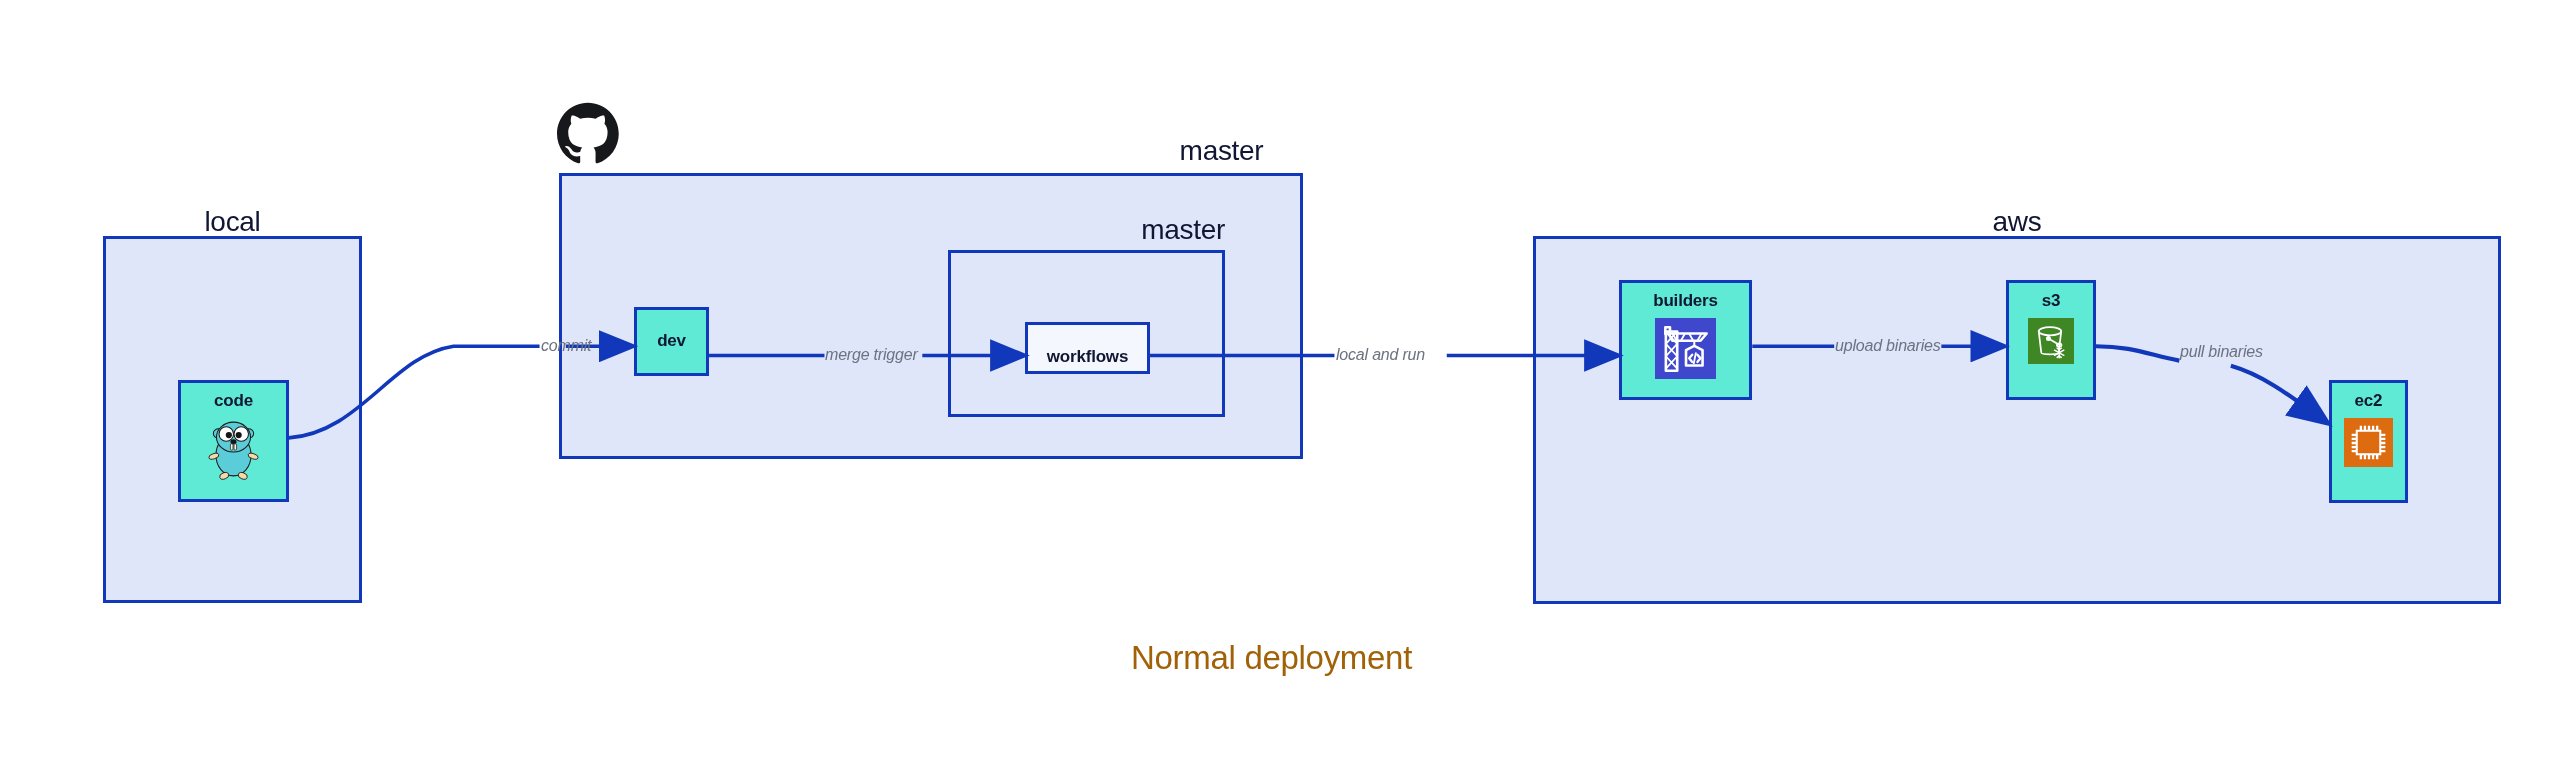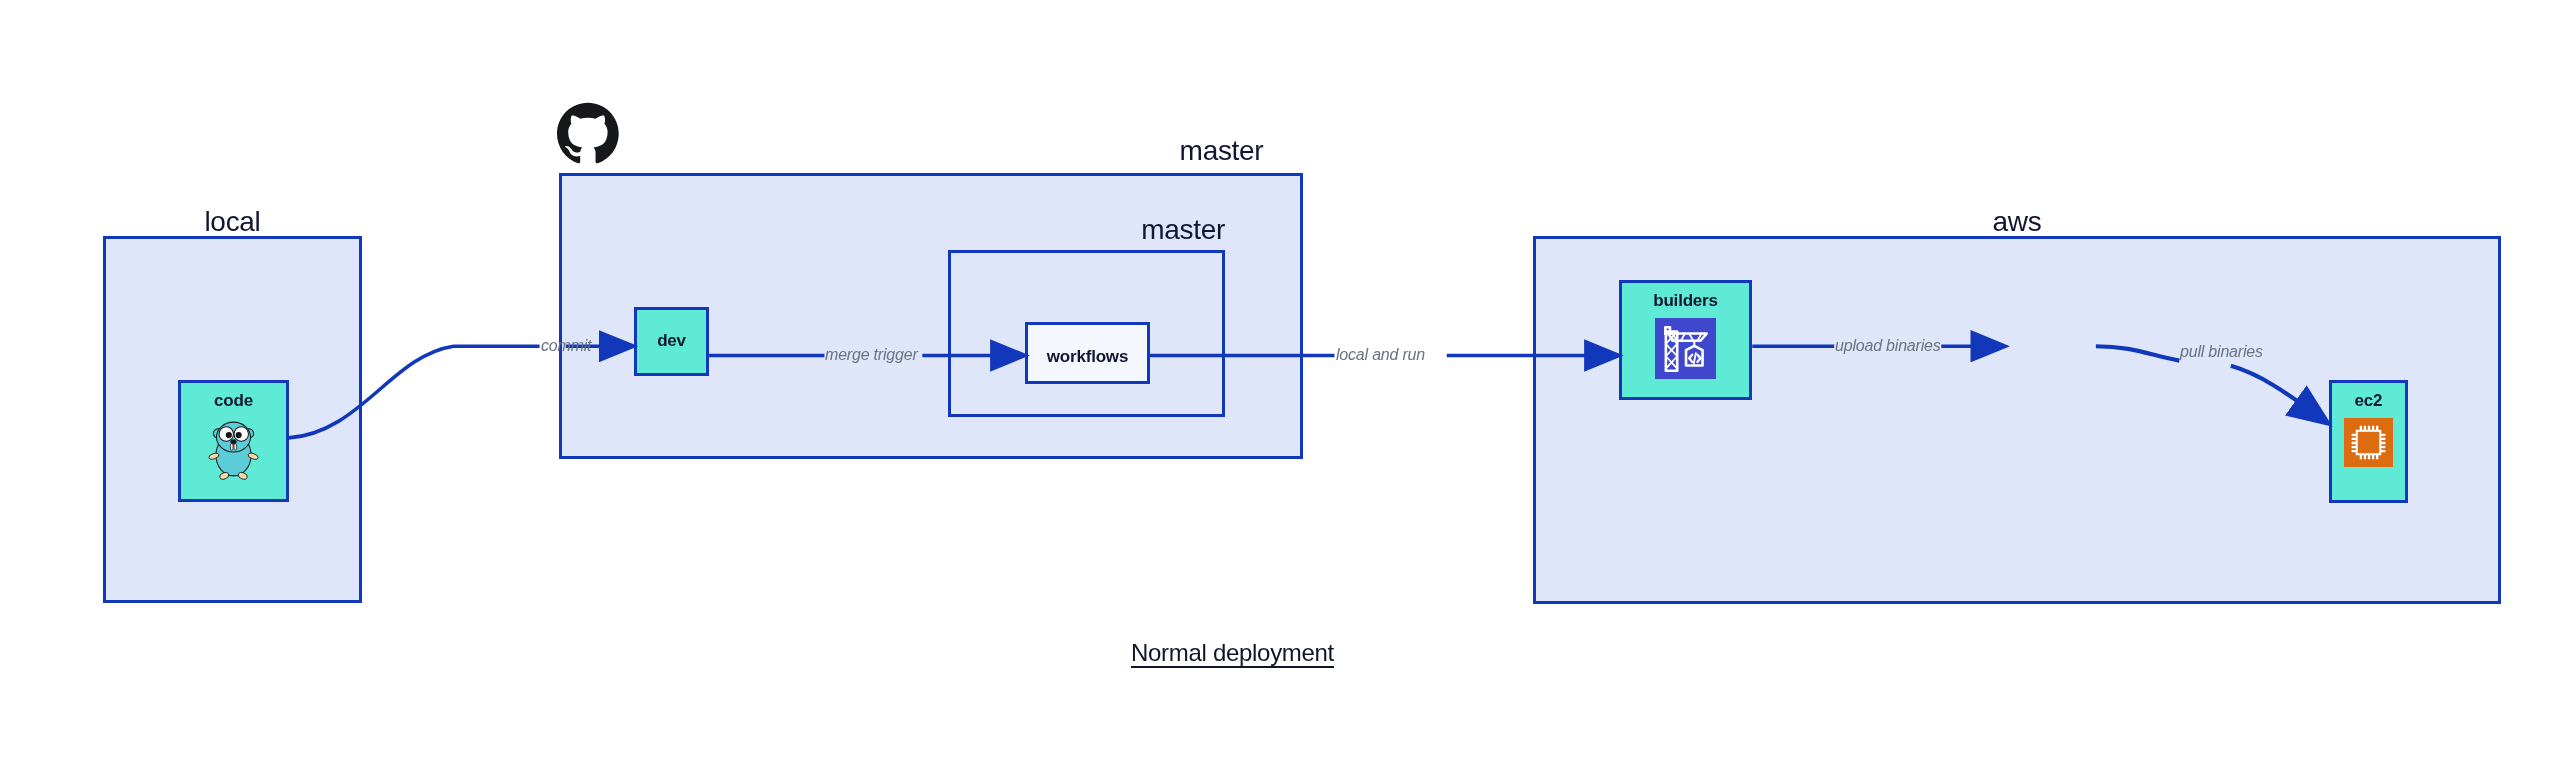--- a/index.html
+++ b/index.html
@@ -74,23 +74,22 @@
     font-size: 16px;
     color: #6b7280;
     white-space: nowrap;
     background: transparent;
     letter-spacing: -0.2px;
   }
   
   .diagram-title {
     position: absolute;
     font-family: "Liberation Sans", sans-serif;
-    font-size: 24px;
-    color: #0f172a;
-    text-decoration: underline;
+    font-size: 33px;
+    color: #a16207;
     text-underline-offset: 5.2px;
     white-space: nowrap;
     letter-spacing: -0.3px;
   }
   .gh-logo {
     position: absolute;
   }
 </style>
 </head>
 <body>
@@ -139,21 +138,21 @@
   <div class="group-label" style="left:1139px; top:135px; width:165px; text-align:center;">master</div>
   <div class="group-box" style="left:559px; top:173px; width:744px; height:286px;"></div>
 
   <div class="node-box" style="left:634px; top:307px; width:75px; height:69px; justify-content:flex-start;">
     <div class="node-label" style="margin-top:20.6px;">dev</div>
   </div>
 
   <div class="group-label" style="left:948px; top:214px; width:277px; text-align:right;">master</div>
   <div class="group-box" style="left:948px; top:250px; width:277px; height:167px;"></div>
 
-  <div class="node-box" style="left:1025px; top:322px; width:125px; height:62px; justify-content:flex-start; background:#f4f7fd;text-align:right;">
+  <div class="node-box" style="left:1025px; top:322px; width:125px; height:52px; justify-content:flex-start; background:#f4f7fd;text-align:right;">
     <div class="node-label" style="margin-top:21.6px;">workflows</div>
   </div>
 
   <div class="group-label" style="left:1533px; top:206px; width:968px; text-align:center;">aws</div>
   <div class="group-box" style="left:1533px; top:236px; width:968px; height:368px;"></div>
 
   <div class="node-box" style="left:1619px; top:280px; width:133px; height:120px;">
     <div class="node-label">builders</div>
     <div class="node-icon">
       <svg class="icon-tile" width="61" height="61" viewBox="0 0 118 118">
@@ -175,20 +174,45 @@
 
         <g stroke="#ffffff" stroke-width="4.5" fill="none" stroke-linecap="round" stroke-linejoin="round">
           <path d="M72 71 L66 78 L72 85"></path>
           <path d="M82 71 L88 78 L82 85"></path>
           <path d="M79 68 L75 88" stroke-width="3.5"></path>
         </g>
       </svg>
     </div>
   </div>
 
+  <div class="node-box" style="left:2006px; top:280px; width:90px; height:120px;">
+    <div class="node-label">s3</div>
+    <div class="node-icon">
+      <svg class="icon-tile" width="46" height="46" viewBox="0 0 90 90">
+        <rect x="0" y="0" width="90" height="90" fill="#3f8624"></rect>
+        <g stroke="#ffffff" stroke-width="3.4" fill="none" stroke-linejoin="round" stroke-linecap="round">
+
+          <ellipse cx="43" cy="26" rx="22" ry="8"></ellipse>
+          <path d="M21 26 L26 68 C26 72 60 72 60 68 L65 26"></path>
+
+          <path d="M40 40 L60 52"></path>
+          <circle cx="40" cy="40" r="3.2" fill="#ffffff"></circle>
+          <ellipse cx="61" cy="53" rx="4.5" ry="3.2"></ellipse>
+
+          <g stroke-width="3">
+            <path d="M61 58 L61 78"></path>
+            <path d="M52 63 L70 73"></path>
+            <path d="M70 63 L52 73"></path>
+            <path d="M61 62 L57 59 M61 62 L65 59"></path>
+            <path d="M61 74 L57 77 M61 74 L65 77"></path>
+          </g>
+        </g>
+      </svg>
+    </div>
+  </div>
 
   <div class="node-box" style="left:2329px; top:380px; width:79px; height:123px;">
     <div class="node-label">ec2</div>
     <div class="node-icon">
       <svg class="icon-tile" width="49" height="49" viewBox="0 0 96 96">
         <rect x="0" y="0" width="96" height="96" fill="#dd6b10"></rect>
         <g stroke="#ffffff" stroke-width="4" fill="none">
           <rect x="25" y="25" width="46" height="46"></rect>
           <g stroke-width="4.5">
             <path d="M33 25 L33 15 M41 25 L41 15 M49 25 L49 15 M57 25 L57 15 M65 25 L65 15"></path>

